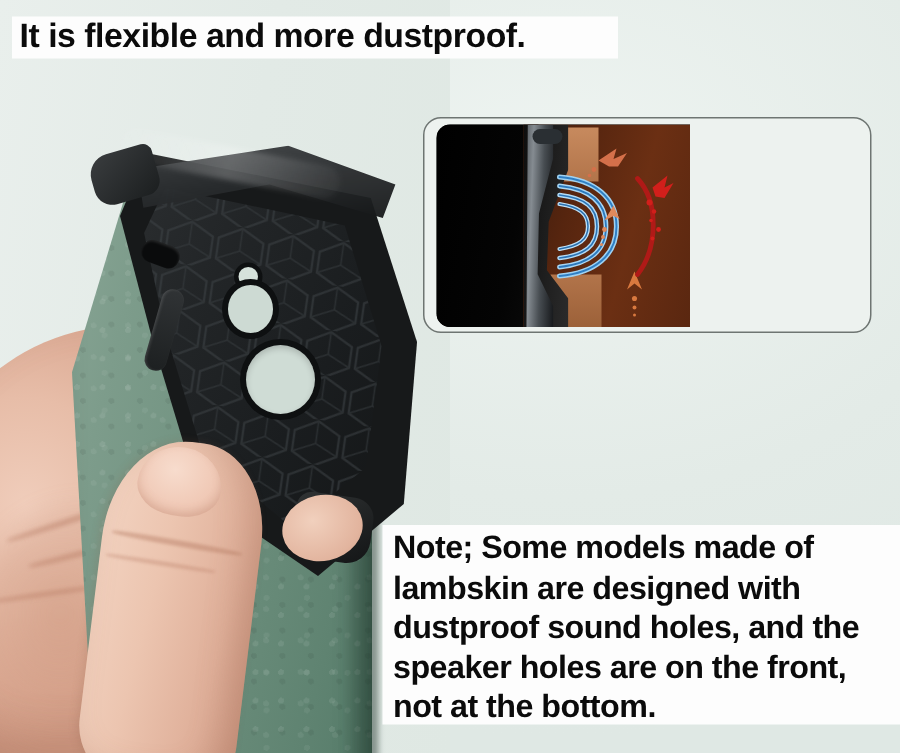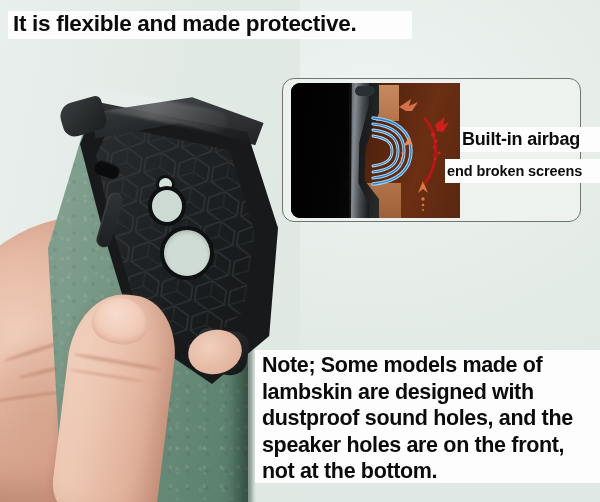--- a/index.html
+++ b/index.html
@@ -471,21 +471,21 @@
 </style>
 </head>
 <body>
 
 <div id="page">
 
   <div class="bg-base"></div>
   <div class="bg-tint-left"></div>
 
   <div class="headline-strip"></div>
-  <div class="headline-text">It is flexible and made protective.</div>
+  <div class="headline-text">It is flexible and more dustproof.</div>
 
   <div class="photo">
 
     <div class="palm"></div>
     <div class="palm-shadow"></div>
     <div class="knuckle-line kl1"></div>
     <div class="knuckle-line kl2"></div>
     <div class="knuckle-line kl3"></div>
 
     <div class="case-green"></div>
@@ -578,21 +578,17 @@
           <circle cx="42" cy="46" r="2"></circle>
           <circle cx="45" cy="52" r="1.5"></circle>
           <circle cx="43" cy="58" r="1.2"></circle>
           <circle cx="48" cy="64" r="1.6"></circle>
           <circle cx="44" cy="70" r="1.3"></circle>
         </g>
       </svg>
     </div>
   </div>
 
-  <div class="inset-text-area">
-    <div class="airbag-title">Built-in airbag</div>
-    <div class="airbag-sub">end broken screens</div>
-  </div>
 
   <div class="note-block"></div>
   <div class="note-text">Note; Some models made of lambskin are designed with dustproof sound holes, and the speaker holes are on the front, not at the bottom.</div>
 
 </div>
 
 </body></html>

